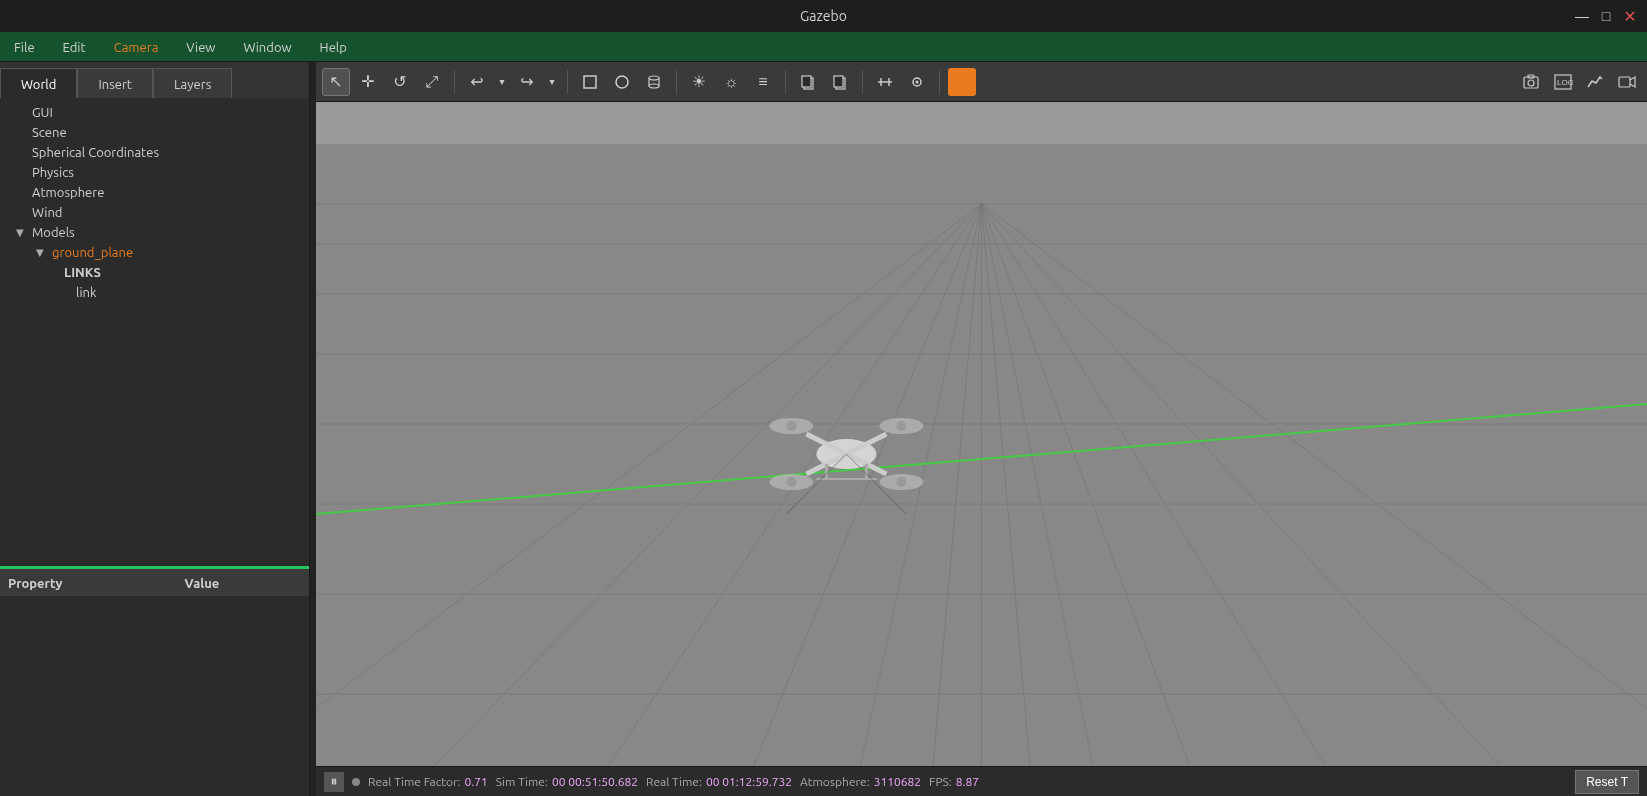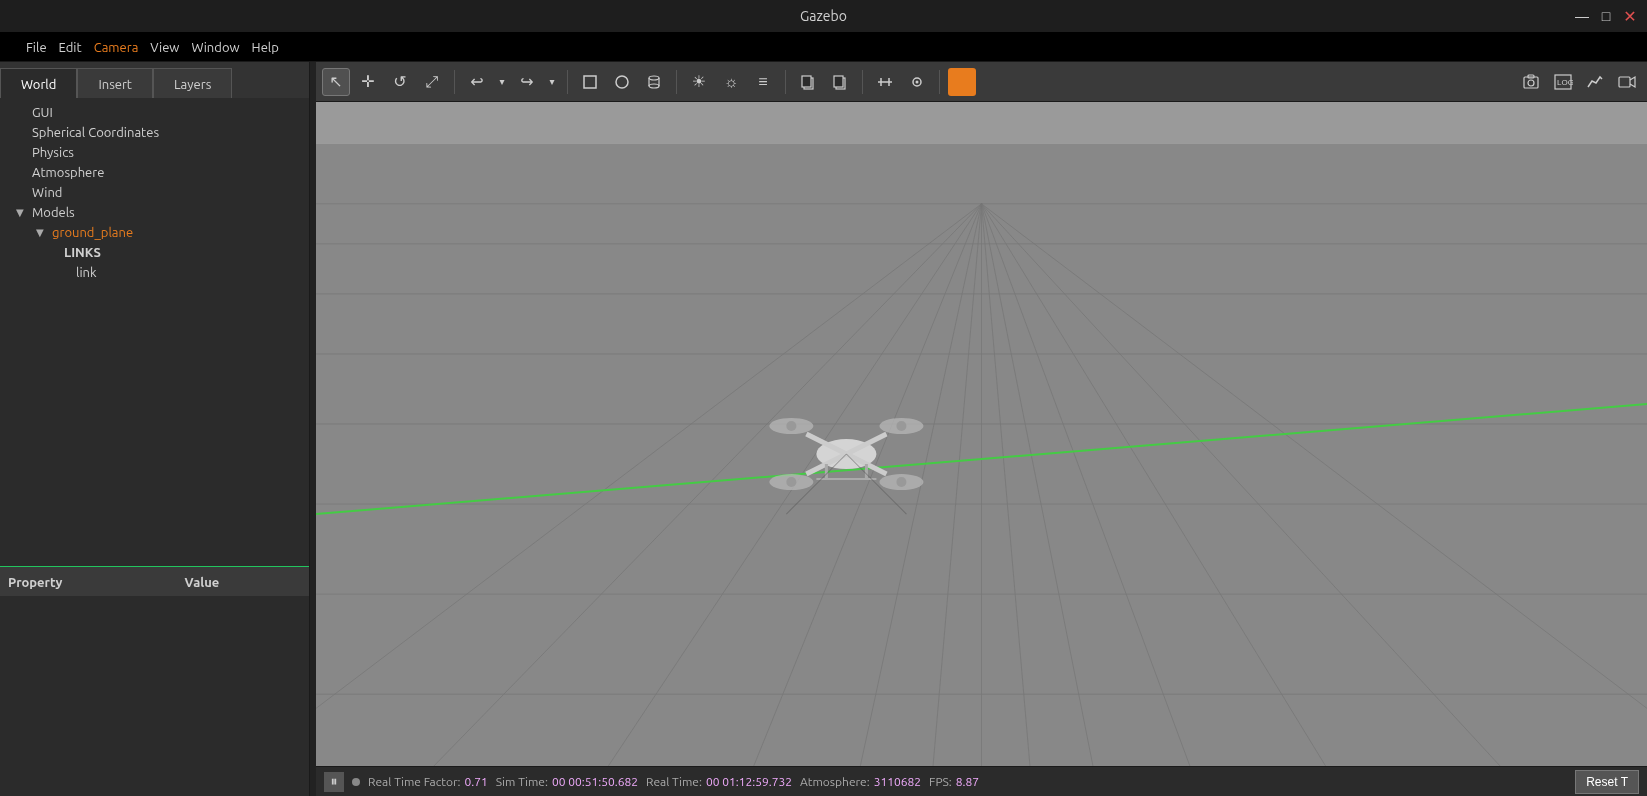--- a/index.html
+++ b/index.html
@@ -46,24 +46,25 @@
       justify-content: center;
     }
     .titlebar-btn.close {
       color: #e05050;
       font-size: 16px;
     }
 
     
     .menubar {
       height: 30px;
-      background: #000000;
-      display: flex;
-      align-items: center;
-      padding: 0 20px;
+      background: #14532d;
+      display: flex;
+      align-items: center;
+      padding: 0 8px;
+      gap: 16px;
       border-bottom: 1px solid #1a1a1a;
     }
     .menubar-item {
       color: #d0d0d0;
       cursor: pointer;
       padding: 2px 6px;
       font-size: 13px;
     }
     .menubar-item.active {
       color: #e87c1e;
@@ -136,21 +137,21 @@
       display: inline-block;
       width: 12px;
     }
 
     
     .property-table {
       height: 30px;
       background: #3a3a3a;
       display: flex;
       align-items: center;
-      border-top: 1px solid #22c55e;
+      border-top: 3px solid #22c55e;
       gap: 44px;
     }
     .property-col {
       flex: 1;
       padding: 0 8px;
       font-size: 13px;
       color: #d0d0d0;
       font-weight: bold;
     }
     .property-area {
@@ -305,20 +306,24 @@
     <div class="tab-bar">
       <div class="tab active">World</div>
       <div class="tab">Insert</div>
       <div class="tab">Layers</div>
     </div>
 
     <div class="tree-panel">
       <div class="tree-item indent1">
         <span class="tree-arrow"></span>
         <span>GUI</span>
+      </div>
+      <div class="tree-item indent1">
+        <span class="tree-arrow"></span>
+        <span>Scene</span>
       </div>
       <div class="tree-item indent1">
         <span class="tree-arrow"></span>
         <span>Spherical Coordinates</span>
       </div>
       <div class="tree-item indent1">
         <span class="tree-arrow"></span>
         <span>Physics</span>
       </div>
       <div class="tree-item indent1">

